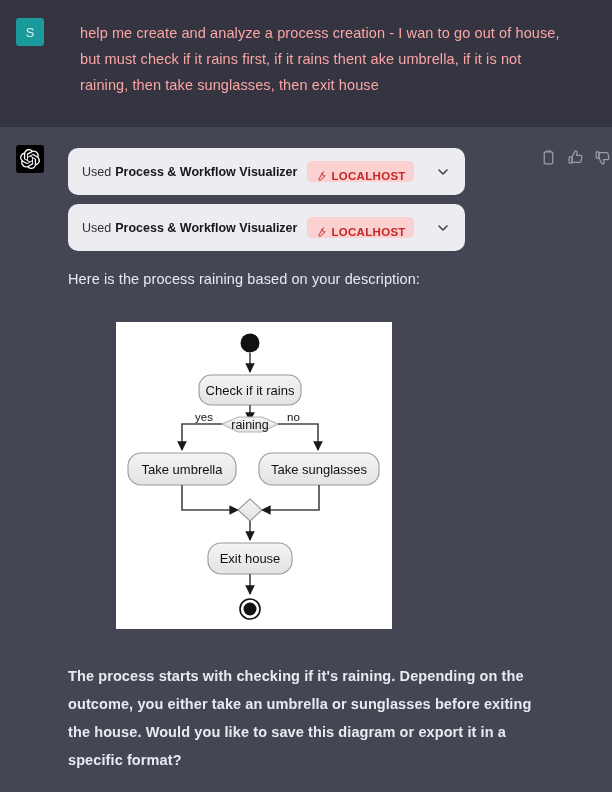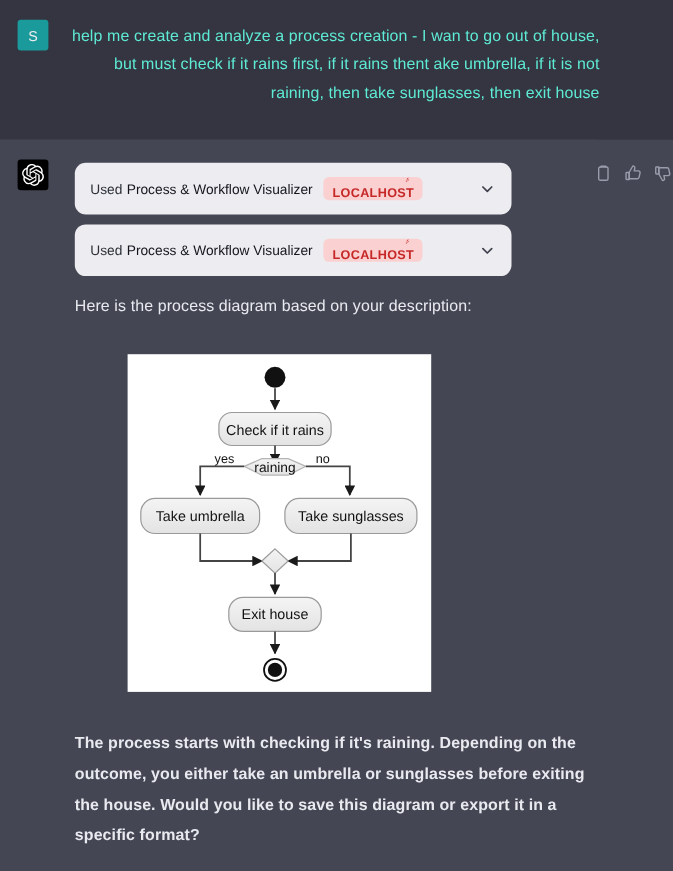--- a/index.html
+++ b/index.html
@@ -17,23 +17,23 @@
     background:#343541;
   }
   .avatar-user {
     position:absolute; left:16px; top:18px;
     width:28px; height:28px; border-radius:3px;
     background:#1a9a9a;
     display:flex; align-items:center; justify-content:center;
     color:#e9eaf0; font-size:13px; font-weight:400;
   }
   .user-text {
-    position:absolute; left:65px; top:20px; width:480px;
-    color:#5eead4; font-size:14.5px; line-height:26px;
-    font-weight:400; letter-spacing:0.1px;text-align:right;
+    position:absolute; left:80px; top:20px; width:480px;
+    color:#fca5a5; font-size:14.5px; line-height:26px;
+    font-weight:400; letter-spacing:0.1px;
   }
 
   
   .assistant-turn {
     position:absolute; left:0; top:127px; width:543px; height:665px;
     background:#444654;
     padding-left:31px;
   }
   .avatar-assistant {
     position:absolute; left:16px; top:18px;
@@ -56,30 +56,29 @@
     position:absolute; left:68px; width:397px; height:47px;
     background:#ececf1; border-radius:10px;
     display:flex; align-items:center; padding:0 14px;
   }
   .tool-card.first { top:21px; }
   .tool-card.second { top:77px; }
   .tool-used {
     font-size:12.5px; color:#2d3038; font-weight:400; white-space:nowrap;
   }
   .tool-name {
-    font-size:12.5px; color:#15171d; font-weight:400;
+    font-size:12.5px; color:#15171d; font-weight:700;
     margin-left:4px; white-space:nowrap;
   }
   .tool-badge {
     margin-left:10px; height:21px; border-radius:5px;
     background:#fbd0d0; color:#c62828;
     display:flex; align-items:flex-end; gap:4px;
     padding:0 8px; font-size:11.5px; font-weight:700; letter-spacing:0.3px;
     white-space:nowrap;
-    flex-direction:column;
   }
   .tool-badge svg { width:12px; height:12px; display:block; }
   .tool-chevron {
     margin-left:auto; width:16px; height:16px; color:#40424e;
   }
   .tool-chevron svg { width:16px; height:16px; display:block; }
 
   
   .prose {
     position:absolute; left:68px; width:478px;
@@ -163,21 +162,21 @@
         </svg>
         <span>LOCALHOST</span>
       </span>
       <span class="tool-chevron">
         <svg viewBox="0 0 24 24" fill="none" stroke="currentColor" stroke-width="2.4" stroke-linecap="round" stroke-linejoin="round">
           <path d="M6 9l6 6 6-6"></path>
         </svg>
       </span>
     </div>
 
-    <div class="prose intro">Here is the process diagram based on your description:</div>
+    <div class="prose intro">Here is the process raining based on your description:</div>
 
     <div class="diagram-wrap">
       <svg viewBox="0 0 276 307" xmlns="http://www.w3.org/2000/svg">
         <defs>
           <marker id="arr" viewBox="0 0 10 10" refX="9" refY="5" markerWidth="6" markerHeight="6" orient="auto-start-reverse">
             <path d="M0 0 L10 5 L0 10 z" fill="#1a1a1a"></path>
           </marker>
           <linearGradient id="nodeGrad" x1="0" y1="0" x2="0" y2="1">
             <stop offset="0" stop-color="#f4f4f4"></stop>
             <stop offset="1" stop-color="#e3e3e3"></stop>

